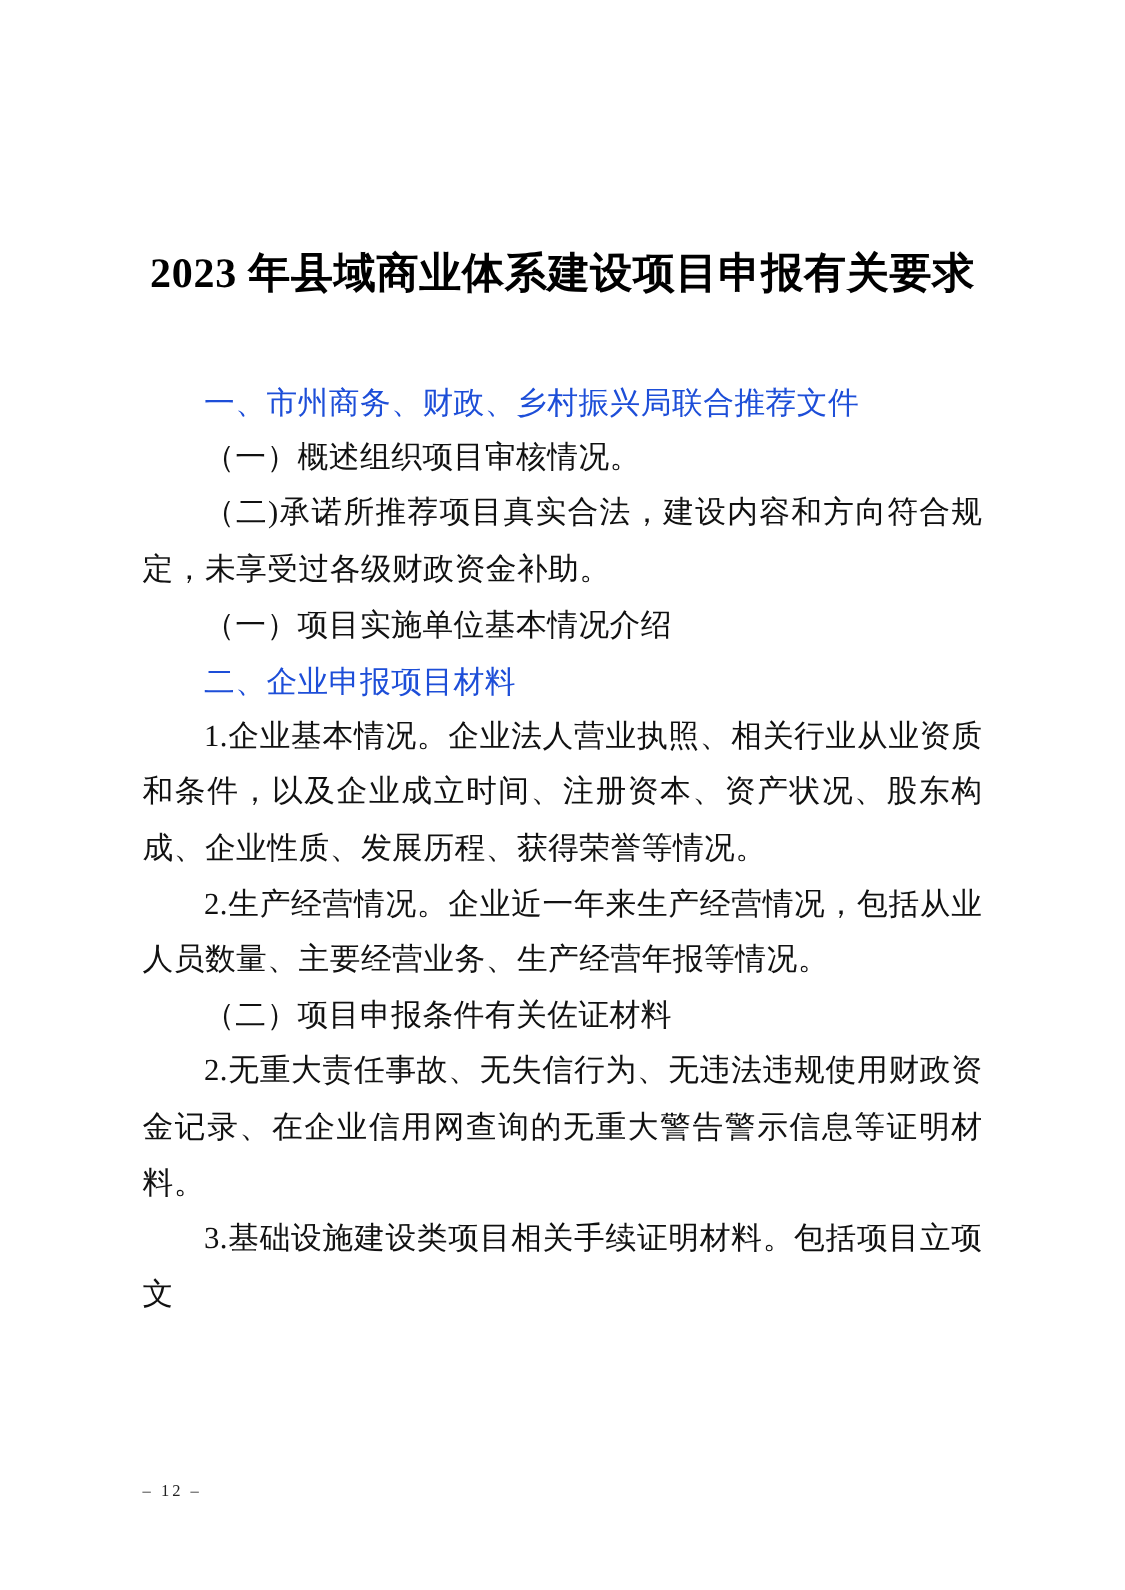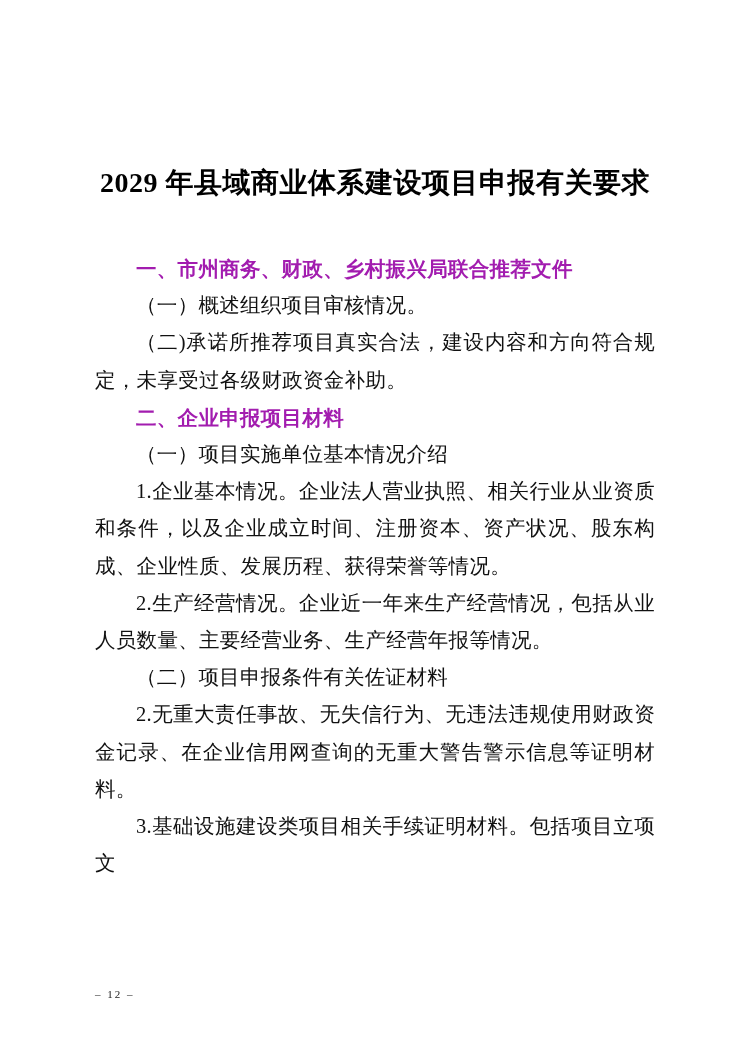--- a/index.html
+++ b/index.html
@@ -39,22 +39,22 @@
     font-size: 20.5px;
     line-height: 37.2px;
     text-align: justify;
     text-indent: 2em;
     letter-spacing: 0.3px;
     color: #111;
     font-family: "Liberation Serif", serif;
   }
   .style-heading {
     font-family: "Liberation Sans", sans-serif;
-    font-weight: bold;
-    color: #a21caf;
+    font-weight: normal;
+    color: #1d4ed8;
   }
   .style-sub {
     font-family: "Liberation Serif", serif;
   }
   .style-body {
     font-family: "Liberation Serif", serif;
   }
   .page-number {
     position: absolute;
     left: 95px;
@@ -63,27 +63,27 @@
     letter-spacing: 2px;
     color: #222;
     font-family: "Liberation Serif", serif;
   }
 </style>
 </head>
 <body>
 
 <div class="page">
   <div class="content">
-    <h1 class="doc-title">2029 年县域商业体系建设项目申报有关要求</h1>
+    <h1 class="doc-title">2023 年县域商业体系建设项目申报有关要求</h1>
     <div class="doc-body">
         <p class="para style-heading">一、市州商务、财政、乡村振兴局联合推荐文件</p>
         <p class="para style-sub">（一）概述组织项目审核情况。</p>
         <p class="para style-sub">（二)承诺所推荐项目真实合法，建设内容和方向符合规定，未享受过各级财政资金补助。</p>
+        <p class="para style-sub">（一）项目实施单位基本情况介绍</p>
         <p class="para style-heading">二、企业申报项目材料</p>
-        <p class="para style-sub">（一）项目实施单位基本情况介绍</p>
         <p class="para style-body">1.企业基本情况。企业法人营业执照、相关行业从业资质和条件，以及企业成立时间、注册资本、资产状况、股东构成、企业性质、发展历程、获得荣誉等情况。</p>
         <p class="para style-body">2.生产经营情况。企业近一年来生产经营情况，包括从业人员数量、主要经营业务、生产经营年报等情况。</p>
         <p class="para style-sub">（二）项目申报条件有关佐证材料</p>
         <p class="para style-body">2.无重大责任事故、无失信行为、无违法违规使用财政资金记录、在企业信用网查询的无重大警告警示信息等证明材料。</p>
         <p class="para style-body">3.基础设施建设类项目相关手续证明材料。包括项目立项文</p>
       </div>
   </div>
   <div class="page-number">– 12 –</div>
 </div>
 

